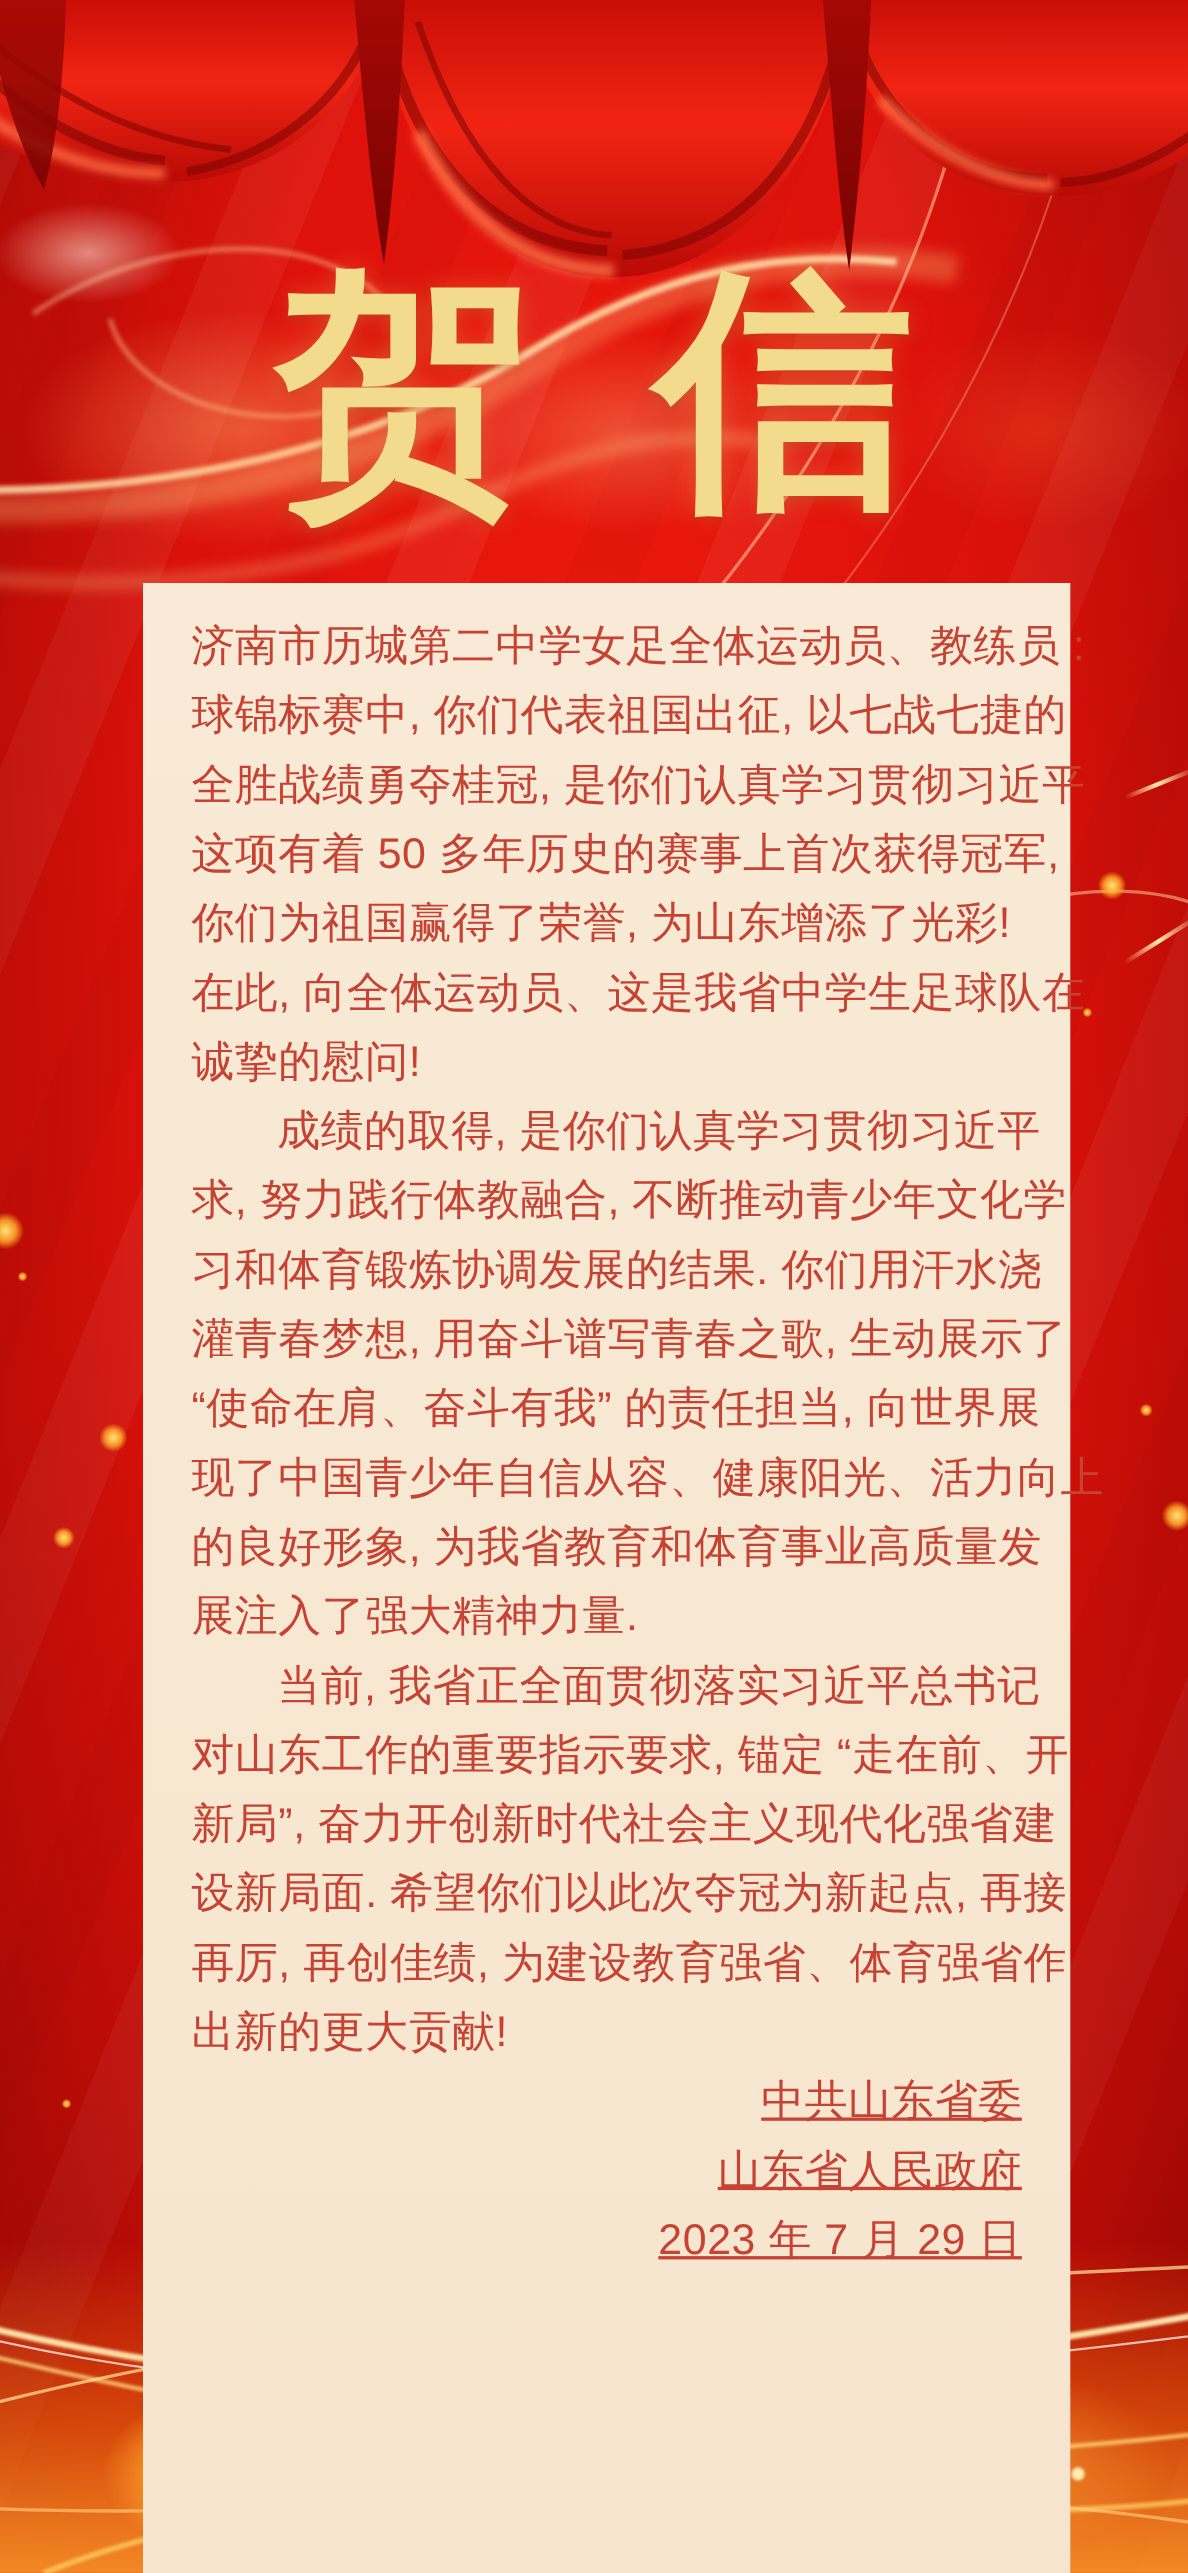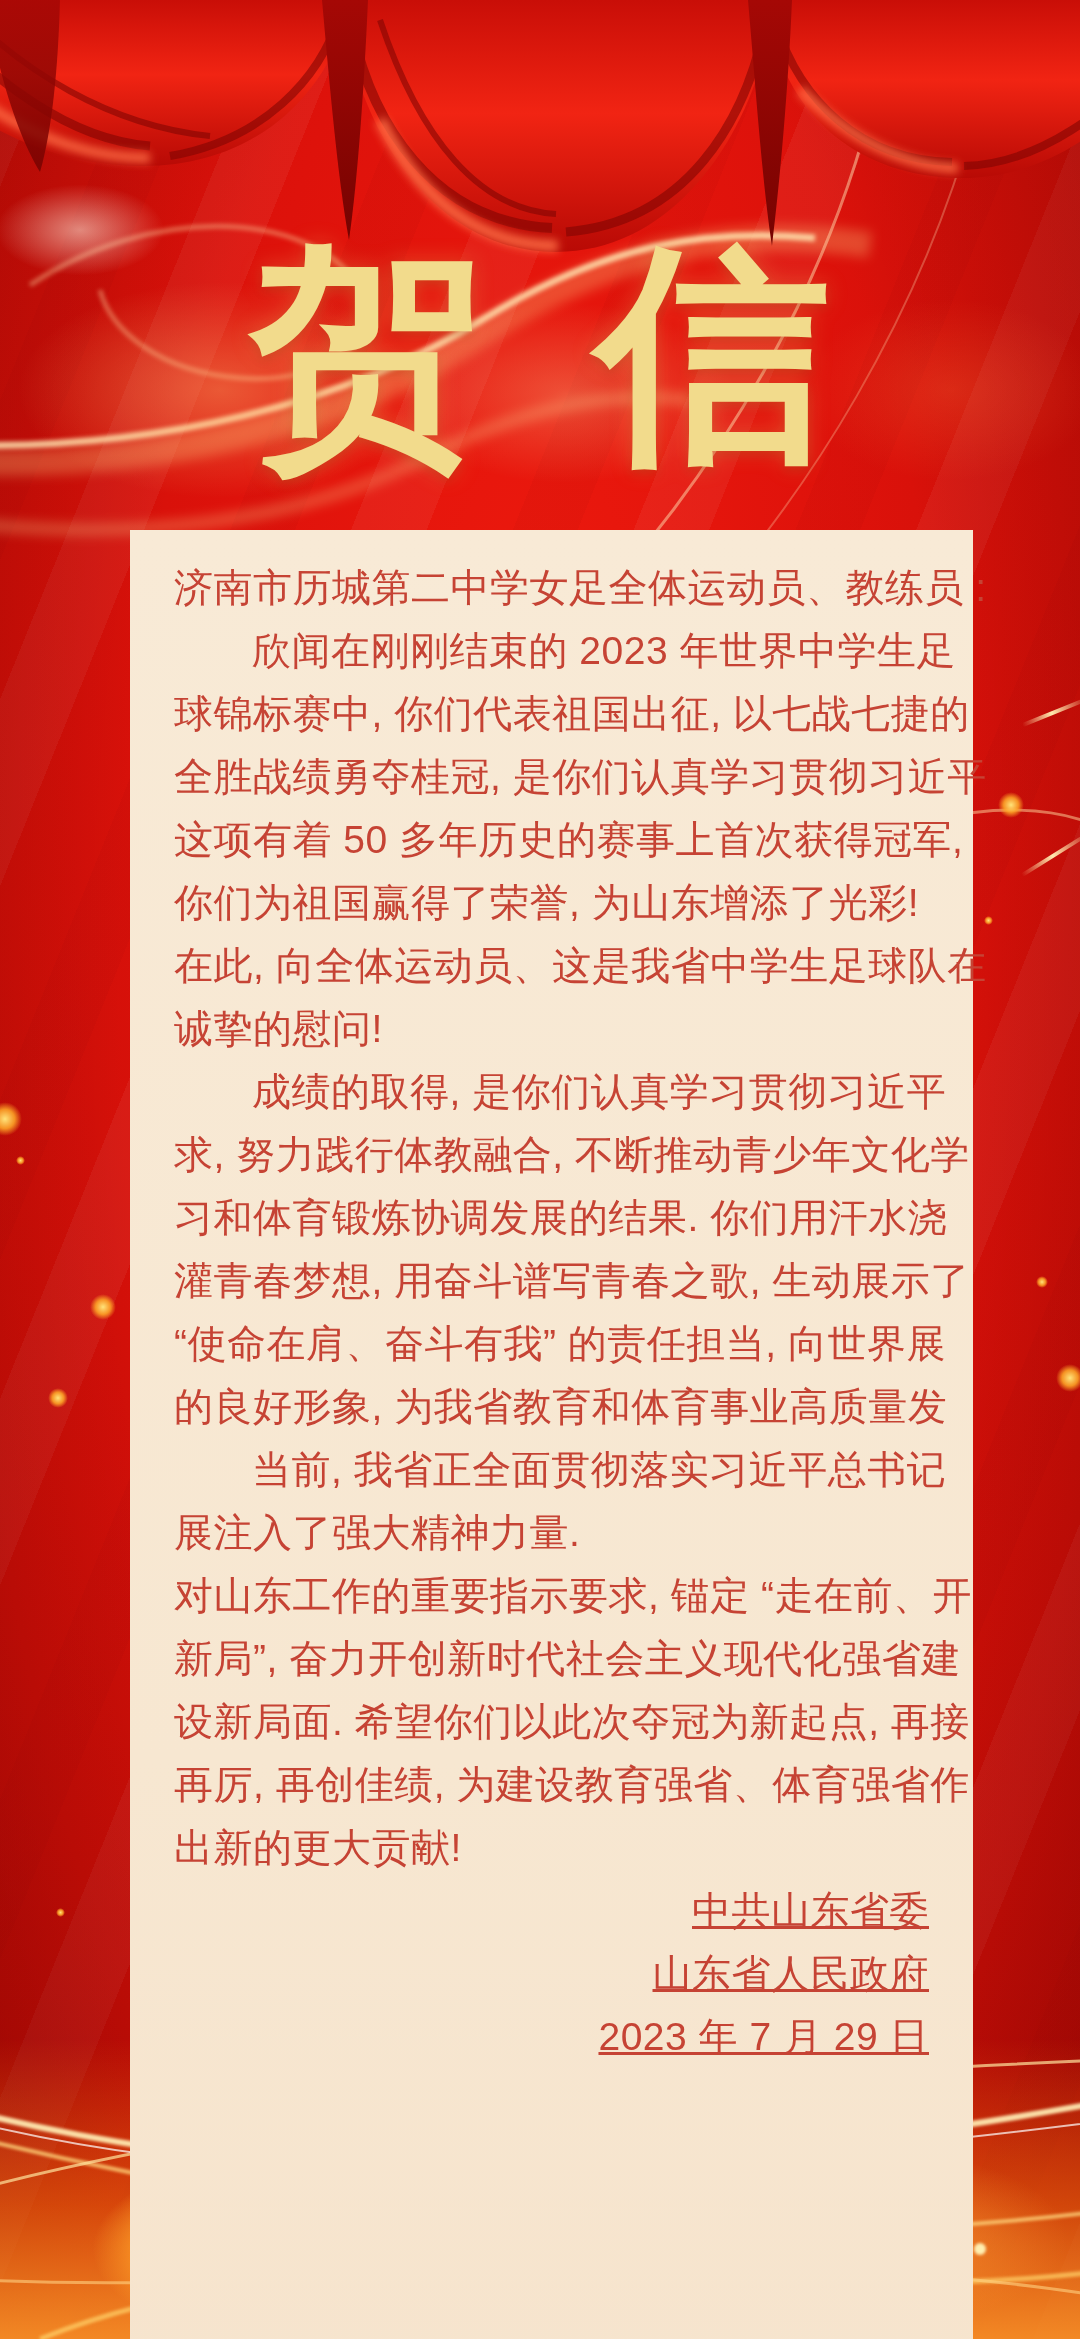--- a/index.html
+++ b/index.html
@@ -169,35 +169,35 @@
     <path d="M 748 0 C 756 92, 762 180, 772 246 C 780 180, 788 92, 792 0 Z" fill="url(#tailG)"></path>
     <path d="M -10 0 L 60 0 C 58 70, 52 130, 40 172 C 20 140, 0 80, -10 20 Z" fill="url(#tailG)" opacity=".85"></path>
   </svg>
 
   <div class="title">
     <span>贺</span><span>信</span>
   </div>
 
   <div class="card">
     <div class="ln">济南市历城第二中学女足全体运动员、教练员 :</div>
-    <div class="ln indent">欣闻在刚刚结束的 2023 年世界中学生足</div>
     <div class="ln">球锦标赛中, 你们代表祖国出征, 以七战七捷的</div>
     <div class="ln">全胜战绩勇夺桂冠, 是你们认真学习贯彻习近平</div>
     <div class="ln">这项有着 50 多年历史的赛事上首次获得冠军,</div>
     <div class="ln">你们为祖国赢得了荣誉, 为山东增添了光彩!</div>
     <div class="ln">在此, 向全体运动员、这是我省中学生足球队在</div>
     <div class="ln">诚挚的慰问!</div>
     <div class="ln indent">成绩的取得, 是你们认真学习贯彻习近平</div>
     <div class="ln">求, 努力践行体教融合, 不断推动青少年文化学</div>
     <div class="ln">习和体育锻炼协调发展的结果. 你们用汗水浇</div>
     <div class="ln">灌青春梦想, 用奋斗谱写青春之歌, 生动展示了</div>
     <div class="ln">“使命在肩、奋斗有我” 的责任担当, 向世界展</div>
+    <div class="ln">现了中国青少年自信从容、健康阳光、活力向上</div>
     <div class="ln">的良好形象, 为我省教育和体育事业高质量发</div>
+    <div class="ln">展注入了强大精神力量.</div>
     <div class="ln indent">当前, 我省正全面贯彻落实习近平总书记</div>
-    <div class="ln">展注入了强大精神力量.</div>
     <div class="ln">对山东工作的重要指示要求, 锚定 “走在前、开</div>
     <div class="ln">新局”, 奋力开创新时代社会主义现代化强省建</div>
     <div class="ln">设新局面. 希望你们以此次夺冠为新起点, 再接</div>
     <div class="ln">再厉, 再创佳绩, 为建设教育强省、体育强省作</div>
     <div class="ln">出新的更大贡献!</div>
     <div class="ln sig">中共山东省委</div>
     <div class="ln sig">山东省人民政府</div>
     <div class="ln sig">2023 年 7 月 29 日</div>
   </div>
 

